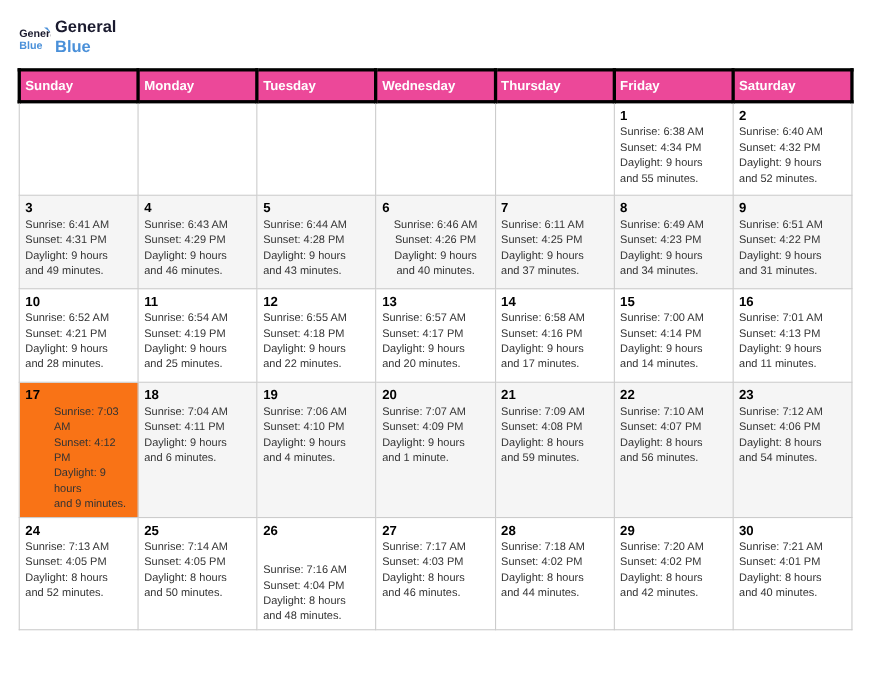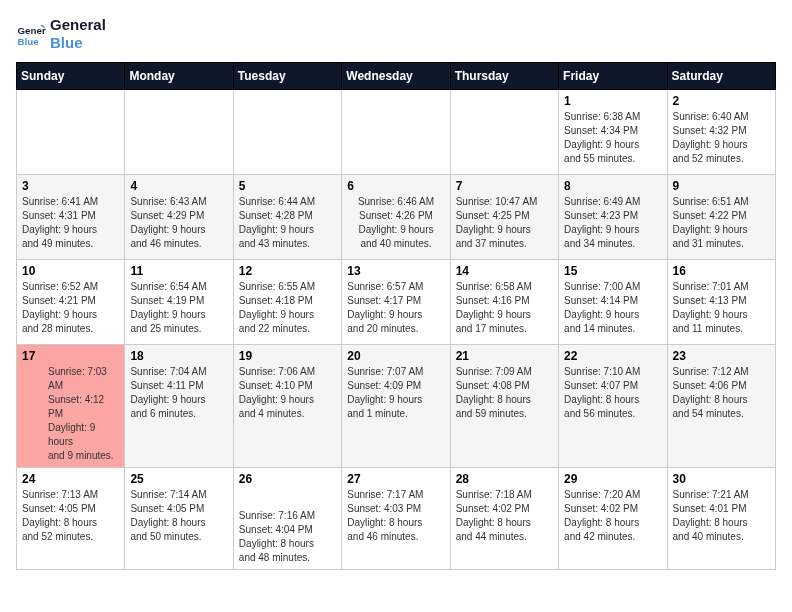--- a/index.html
+++ b/index.html
@@ -38,26 +38,26 @@
       font-size: 16px;
       color: #333;
       margin-top: 2px;
     }
     .calendar-table {
       width: 100%;
       border-collapse: collapse;
       font-size: 11px;
     }
     .calendar-table th {
-      background-color: #0f172a;
+      background-color: #ec4899;
       color: #fff;
       padding: 6px 4px;
       text-align: left;
       font-size: 12px;
-      border: 1px solid #000000;
+      border: 3px solid #000000;
     }
     .calendar-table td {
       border: 1px solid #ccc;
       vertical-align: top;
       padding: 4px 5px;
       height: 80px;
       width: calc(100% / 7);
       background: #fff;
     }
     .calendar-table tr:nth-child(even) td {
@@ -160,21 +160,21 @@
         </td>
         <td style="background: rgb(245, 245, 245);">
           <span class="day-number">6</span>
           <div class="day-detail" style="white-space: pre-line; text-align: center;">Sunrise: 6:46 AM
 Sunset: 4:26 PM
 Daylight: 9 hours
 and 40 minutes.</div>
         </td>
         <td style="background: rgb(245, 245, 245);">
           <span class="day-number">7</span>
-          <div class="day-detail" style="white-space: pre-line;">Sunrise: 10:47 AM
+          <div class="day-detail" style="white-space: pre-line;">Sunrise: 6:11 AM
 Sunset: 4:25 PM
 Daylight: 9 hours
 and 37 minutes.</div>
         </td>
         <td style="background: rgb(245, 245, 245);">
           <span class="day-number">8</span>
           <div class="day-detail" style="white-space: pre-line;">Sunrise: 6:49 AM
 Sunset: 4:23 PM
 Daylight: 9 hours
 and 34 minutes.</div>
@@ -232,21 +232,21 @@
         </td>
         <td>
           <span class="day-number">16</span>
           <div class="day-detail" style="white-space: pre-line;">Sunrise: 7:01 AM
 Sunset: 4:13 PM
 Daylight: 9 hours
 and 11 minutes.</div>
         </td>
       </tr>
       <tr class="week-row">
-        <td style="background: #fca5a5;">
+        <td style="background: #f97316;">
           <span class="day-number">17</span>
           <div class="day-detail" style="white-space: pre-line; margin-left: 26px;">Sunrise: 7:03 AM
 Sunset: 4:12 PM
 Daylight: 9 hours
 and 9 minutes.</div>
         </td>
         <td style="background: rgb(245, 245, 245);">
           <span class="day-number">18</span>
           <div class="day-detail" style="white-space: pre-line;">Sunrise: 7:04 AM
 Sunset: 4:11 PM

